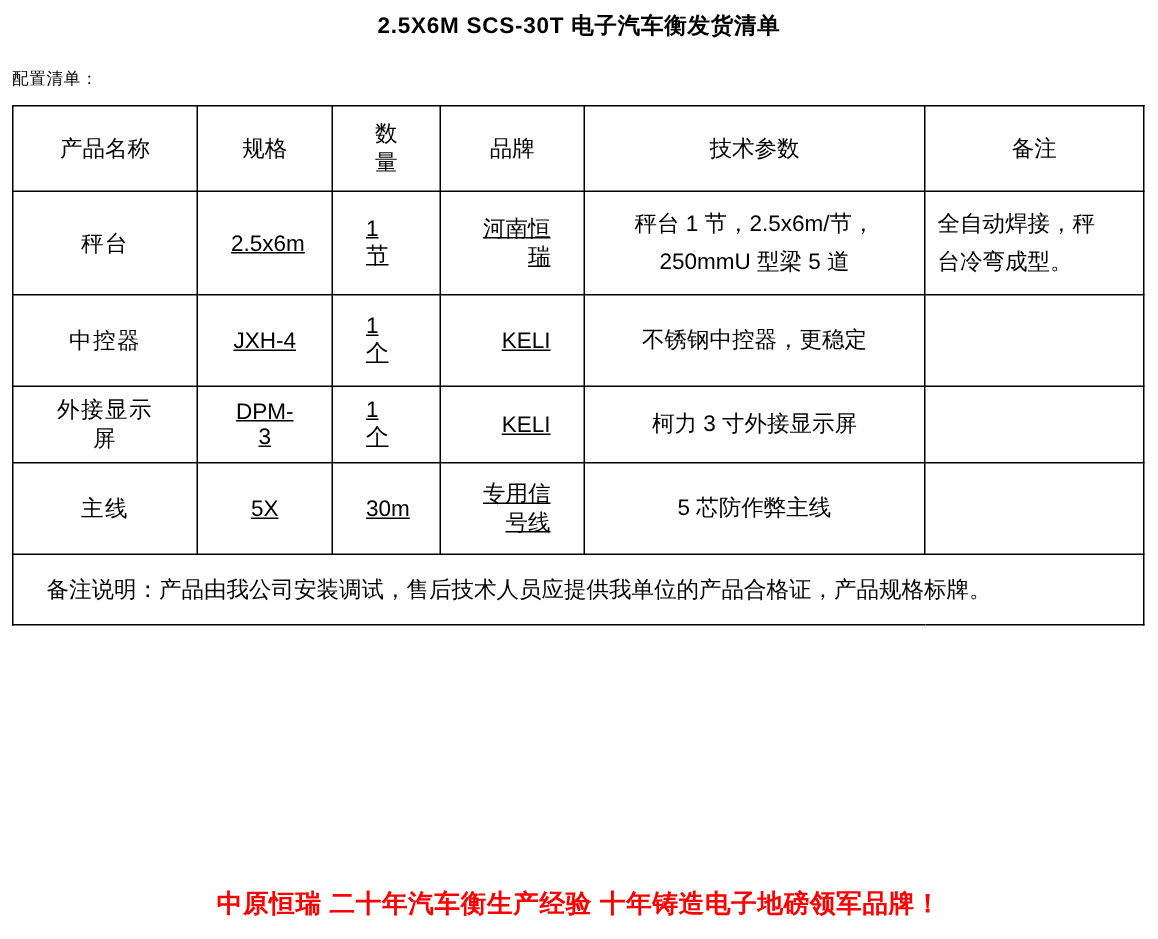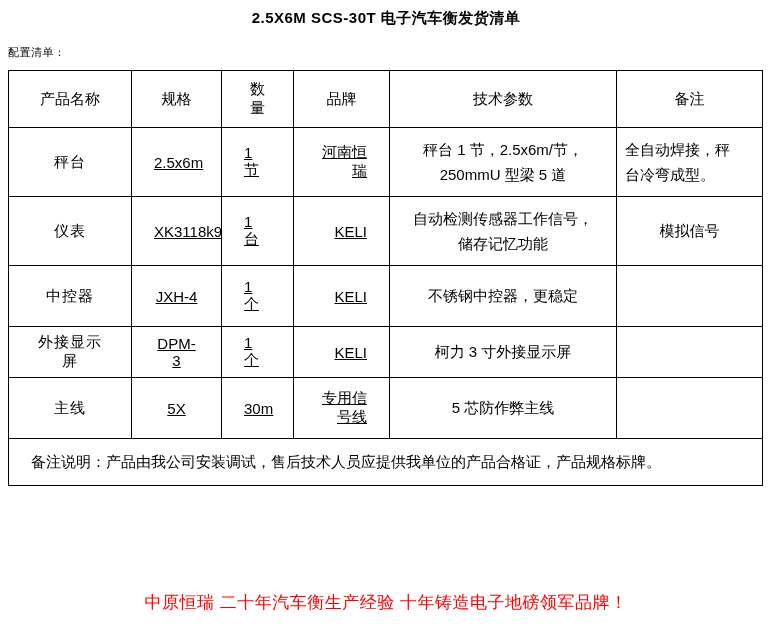--- a/index.html
+++ b/index.html
@@ -97,21 +97,21 @@
     margin-left: 20px;
   }
   .slogan {
     position: absolute;
     left: 0;
     right: 0;
     bottom: 12px;
     text-align: center;
     color: #ff0000;
     font-size: 17px;
-    font-weight: normal;
+    font-weight: bold;
     letter-spacing: 0.5px;
   }
   .two-line { display: block; }
 </style>
 </head>
 <body>
 
 <div class="page">
 
   <div class="doc-title">2.5X6M SCS-30T 电子汽车衡发货清单</div>
@@ -147,31 +147,20 @@
           <span class="two-line">秤台 1 节，2.5x6m/节，</span>
           <span class="two-line">250mmU 型梁 5 道</span>
         </td>
         <td class="c-note left">
           <span class="two-line">全自动焊接，秤</span>
           <span class="two-line">台冷弯成型。</span>
         </td>
       </tr>
 
 
-      <tr class="row-tall">
-        <td class="c-name">仪表</td>
-        <td class="c-spec">XK3118k9</td>
-        <td class="c-qty">1 台</td>
-        <td class="c-brand">KELI</td>
-        <td class="c-tech">
-          <span class="two-line">自动检测传感器工作信号，</span>
-          <span class="two-line">储存记忆功能</span>
-        </td>
-        <td class="c-note">模拟信号</td>
-      </tr>
 
       <tr class="row-med">
         <td class="c-name">中控器</td>
         <td class="c-spec">JXH-4</td>
         <td class="c-qty">1 个</td>
         <td class="c-brand">KELI</td>
         <td class="c-tech">不锈钢中控器，更稳定</td>
         <td class="c-note"></td>
       </tr>
 

